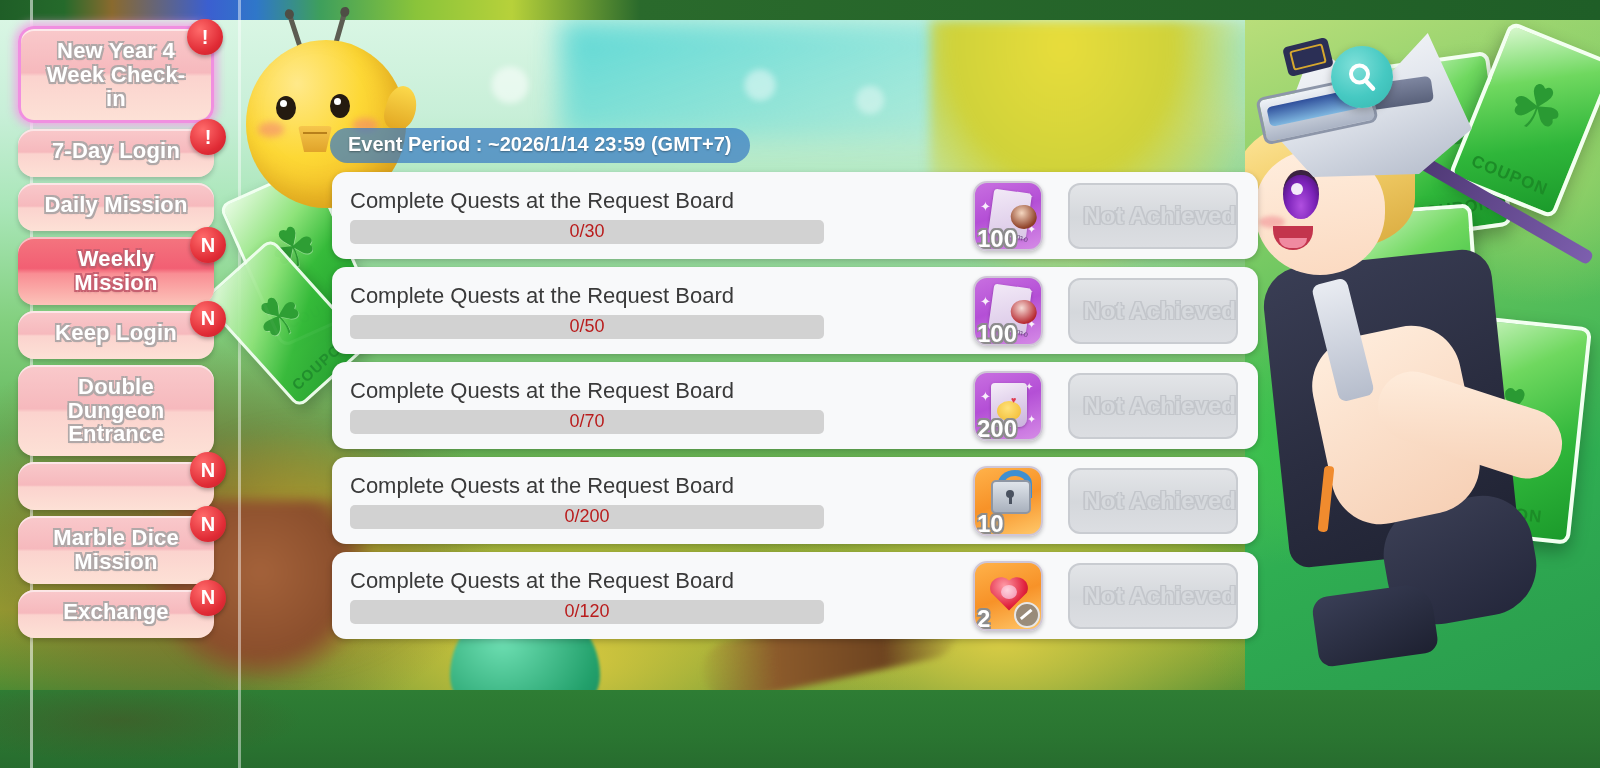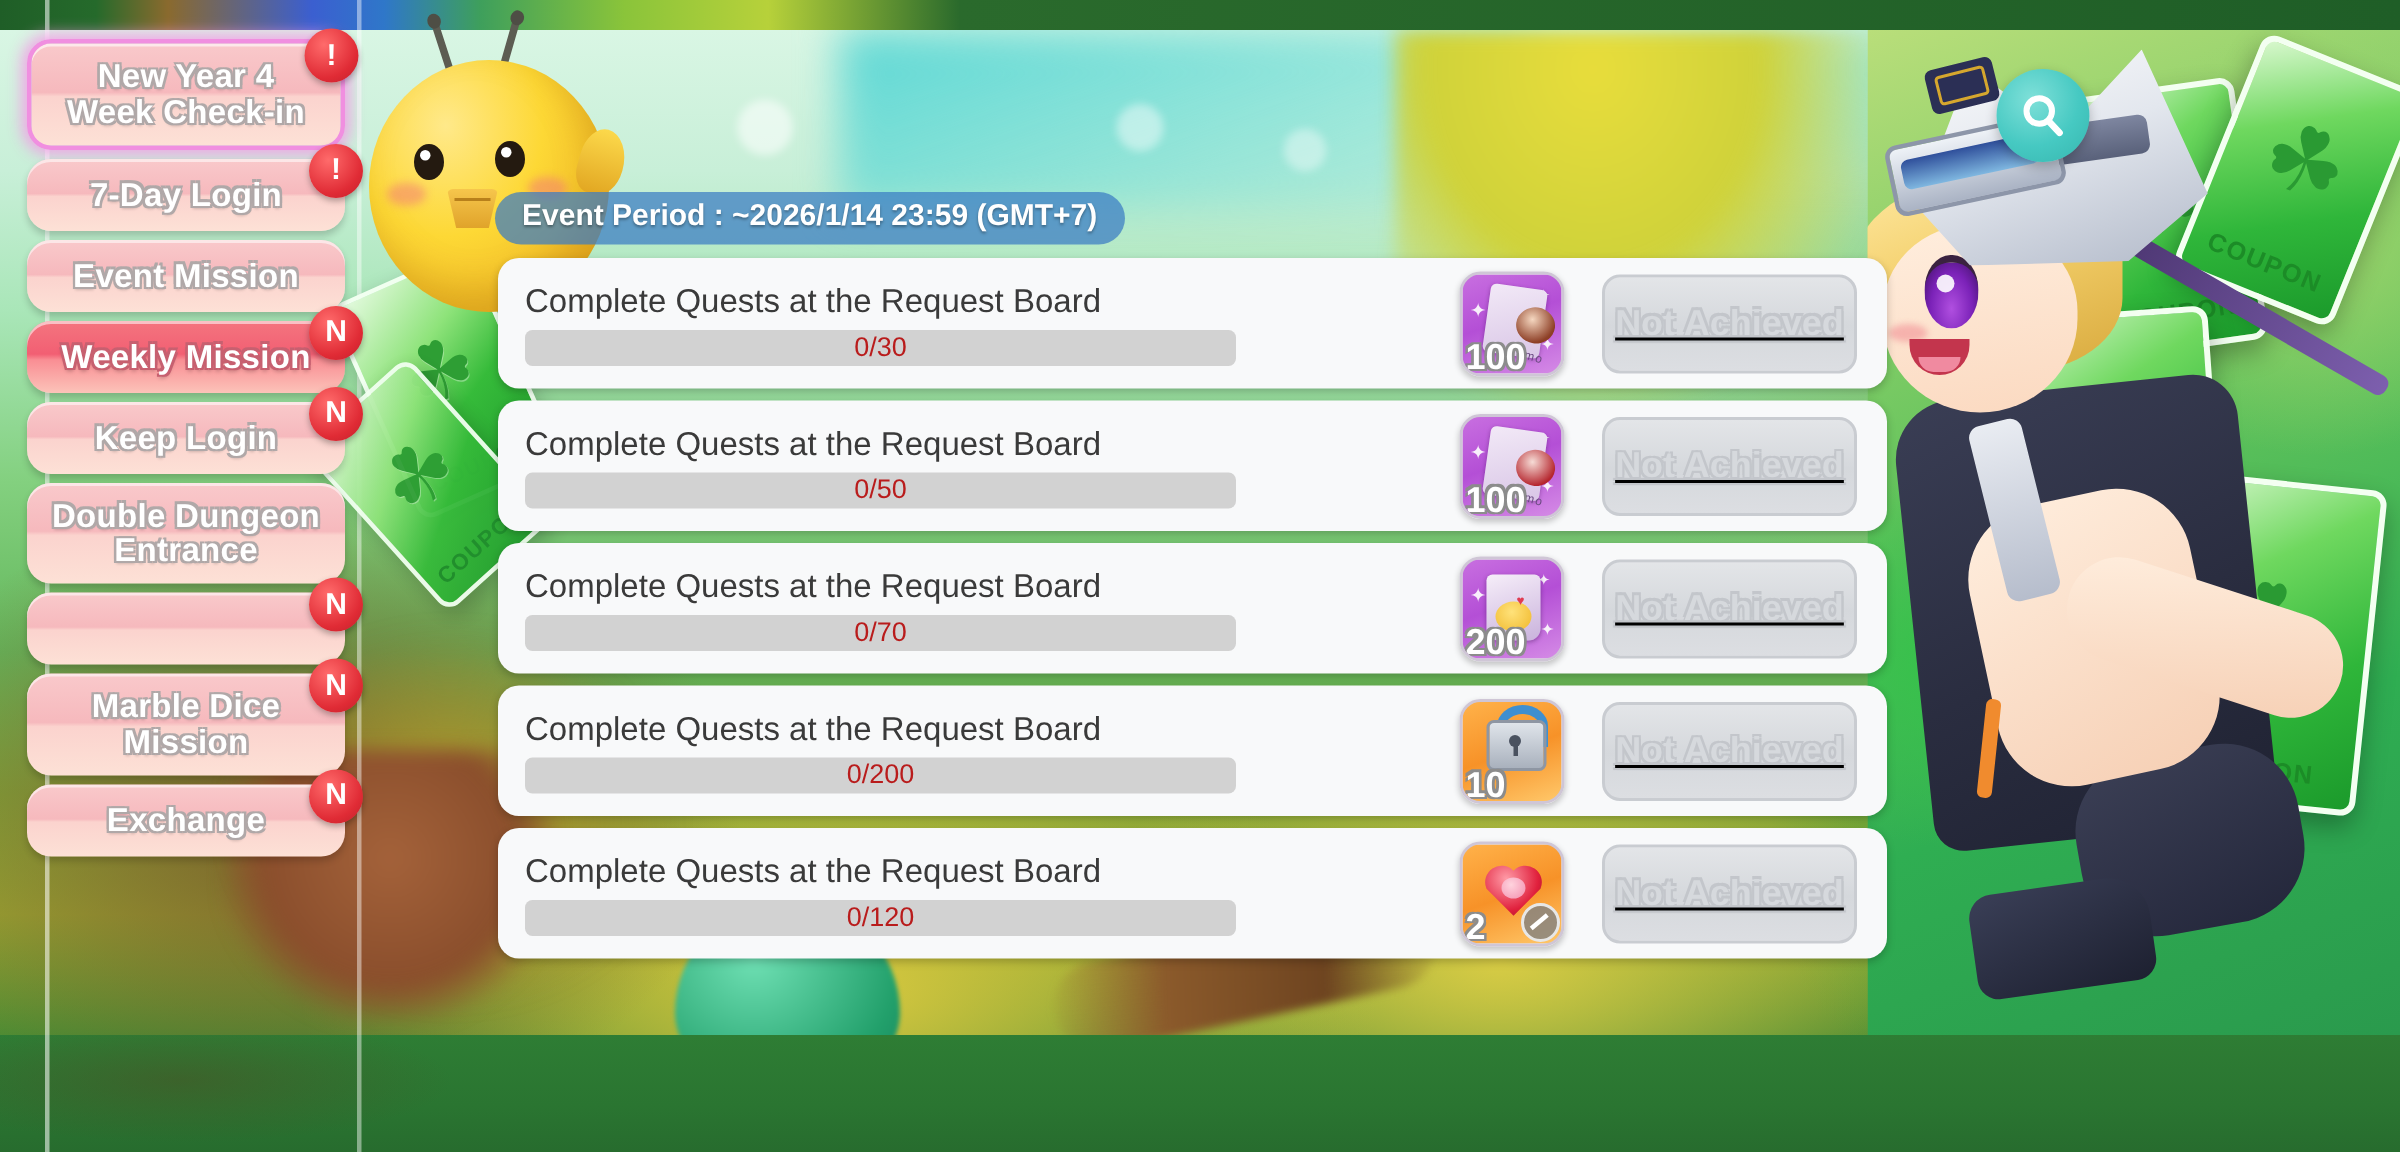--- a/index.html
+++ b/index.html
@@ -212,25 +212,25 @@
     position:absolute;left:1331px;top:46px;width:62px;height:62px;border-radius:50%;
     background:radial-gradient(circle at 38% 32%, #7fe0d9, #46c9c2 55%, #36b6ae 100%);
     box-shadow:0 3px 8px rgba(0,0,0,.25);
     display:flex;align-items:center;justify-content:center;cursor:pointer;
   }
   .search-btn svg{display:block;}
 
   
   .sidebar{position:absolute;left:18px;top:26px;width:230px;}
   .side-item{
-    position:relative;width:212px;box-sizing:border-box;
+    position:relative;width:196px;box-sizing:border-box;
     margin-bottom:6px;border-radius:16px;
     background:linear-gradient(180deg,#f9c9cb 0%,#f6b9bd 48%,#fbd3ce 52%,#fde1d6 100%);
     box-shadow:0 3px 5px rgba(0,0,0,.18), inset 0 2px 0 rgba(255,255,255,.55);
-    display:flex;align-items:center;justify-content:center;text-align:center;
+    display:flex;justify-content:center;text-align:center;
     padding:10px 16px;min-height:48px;cursor:pointer;
   }
   .side-item .lbl{
     font-size:22px;font-weight:bold;color:#ffffff;line-height:1.08;
     text-shadow:-1.6px -1.6px 0 #b0a8a8,1.6px -1.6px 0 #b0a8a8,-1.6px 1.6px 0 #b0a8a8,1.6px 1.6px 0 #b0a8a8,0 2px 2px rgba(0,0,0,.18);
     letter-spacing:.2px;
   }
   .side-item.active-outline{
     border:3px solid #f08fe0;
     box-shadow:0 0 10px 3px rgba(245,150,230,.85), inset 0 2px 0 rgba(255,255,255,.6);
@@ -335,23 +335,22 @@
     position:absolute;right:1px;bottom:1px;width:22px;height:22px;border-radius:50%;
     background:rgba(130,130,130,.82);border:2px solid #e7e7e7;
   }
   .no-trade:after{content:"";position:absolute;left:3px;top:9px;width:14px;height:2.5px;background:#fff;transform:rotate(-40deg);}
 
   .m-status{width:190px;display:flex;align-items:center;justify-content:center;padding-right:10px;}
   .status-btn{
     width:166px;height:62px;border-radius:12px;
     background:linear-gradient(180deg,#e3e5e8 0%,#d5d8dc 52%,#dcdee2 100%);
     border:2px solid #c9ccd1;
-    display:flex;align-items:center;justify-content:center;
+    display:flex;align-items:center;justify-content:flex-end;
     cursor:default;
-    text-decoration:underline;
   }
   .status-btn .st{
     font-size:24px;font-weight:bold;color:#d6d9dd;
     text-shadow:-1.4px -1.4px 0 #c3c6cb,1.4px -1.4px 0 #c3c6cb,-1.4px 1.4px 0 #c3c6cb,1.4px 1.4px 0 #c3c6cb;
   }
 </style>
 </head>
 <body>
 
 <div id="stage">
@@ -442,21 +441,21 @@
   <div class="sidebar" id="sidebar">
       <div class="side-item active-outline">
         <div class="lbl">New Year 4 Week Check-in</div>
         <div class="badge">!</div>
       </div>
       <div class="side-item">
         <div class="lbl">7-Day Login</div>
         <div class="badge">!</div>
       </div>
       <div class="side-item">
-        <div class="lbl">Event Mission</div>
+        <div class="lbl">Daily Mission</div>
       </div>
       <div class="side-item selected">
         <div class="lbl">Weekly Mission</div>
         <div class="badge">N</div>
       </div>
       <div class="side-item">
         <div class="lbl">Keep Login</div>
         <div class="badge">N</div>
       </div>
       <div class="side-item">

